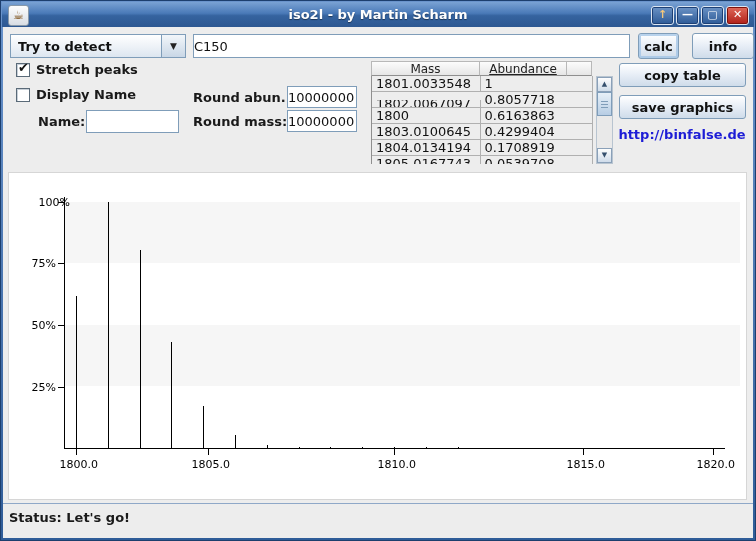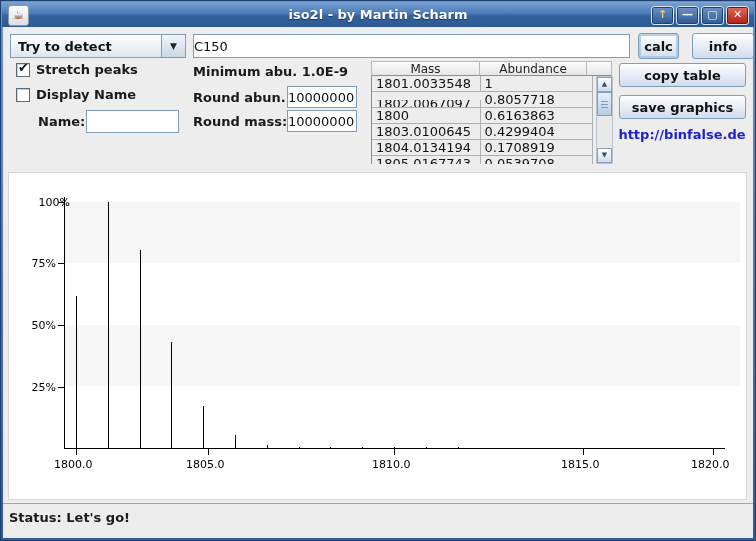--- a/index.html
+++ b/index.html
@@ -61,21 +61,21 @@
   .sthumb::after{content:"";position:absolute;left:3px;right:3px;top:8px;height:7px;
           background:repeating-linear-gradient(180deg,#7f9db9 0 1px,transparent 1px 3px);}
   .link{position:absolute;font-size:13px;font-weight:bold;color:#1d1dd6;text-align:center;}
   
   .chart{position:absolute;left:5px;top:145px;width:739px;height:328px;background:#fff;
          border:1px solid #d6d6d6;box-sizing:border-box;}
   .band{position:absolute;background:#f6f6f6;}
   .axis{position:absolute;background:#000;}
   .tick{position:absolute;background:#000;}
   .ylab{position:absolute;font-size:11px;color:#000;text-align:right;width:40px;}
-  .xlab{position:absolute;font-size:11px;color:#000;text-align:left;width:44px;}
+  .xlab{position:absolute;font-size:11px;color:#000;text-align:right;width:44px;}
   .peak{position:absolute;width:1px;background:#000;}
   
   .status-sep{position:absolute;left:0;right:0;top:476px;height:1px;background:#8fa8c8;}
   .status{position:absolute;left:6px;top:483px;font-size:13px;font-weight:bold;color:#1a1a1a;}
 </style>
 </head>
 <body>
 
 <div class="frame">
   <div class="titlebar">
@@ -106,38 +106,37 @@
           <span class="mark">✔</span>
         </span>
       <span class="lbl" style="position:static;">Stretch peaks</span>
     </div>
     <div class="check-row" style="left:13px;top:60px;">
       <span class="cbox">
           <span class="mark"></span>
         </span>
       <span class="lbl" style="position:static;">Display Name</span>
     </div>
-    <div class="lbl" style="left:190px;top:37px;">Minimum abu. 1.0E-9</div>
     <div class="lbl" style="left:190px;top:63px;">Round abun.:</div>
     <div class="tfield" style="left:284px;top:59px;width:70px;height:22px;">
       <span>10000000</span>
     </div>
     <div class="lbl" style="left:35px;top:87px;">Name:</div>
     <div class="tfield" style="left:83px;top:83px;width:93px;height:23px;">
       <span></span>
     </div>
     <div class="lbl" style="left:190px;top:87px;">Round mass:</div>
     <div class="tfield" style="left:284px;top:83px;width:70px;height:22px;">
       <span>10000000</span>
     </div>
 
     <div class="table-wrap">
       <div class="thead">
         <div class="th" style="width:109px;">Mass</div>
-        <div class="th" style="width:108px;margin-left:-1px;">Abundance</div>
+        <div class="th" style="width:88px;margin-left:-1px;text-decoration:underline;">Abundance</div>
         <div class="th" style="width:26px;margin-left:-1px;"></div>
       </div>
       <div class="tbody" id="table-body">
           <div class="tr">
             <div class="td" style="width: 109px;">1801.0033548</div>
             <div class="td" style="width: 113px;">1</div>
           </div>
           <div class="tr">
             <div class="td" style="width: 109px; margin-top: 8px;">1802.0067097</div>
             <div class="td" style="width: 113px;">0.8057718</div>

